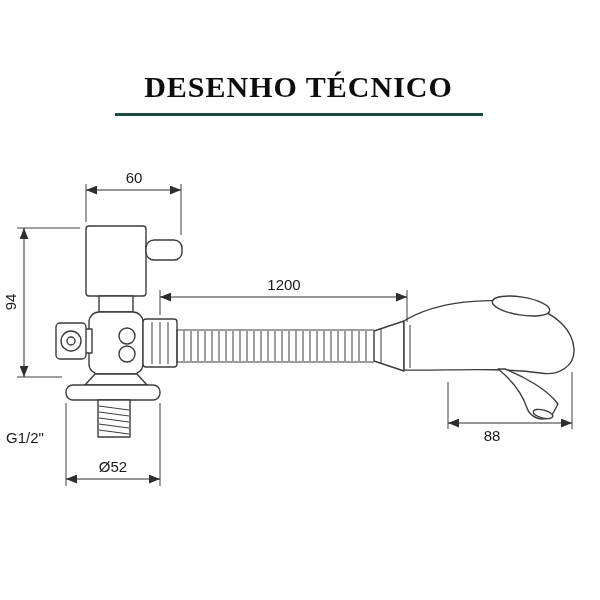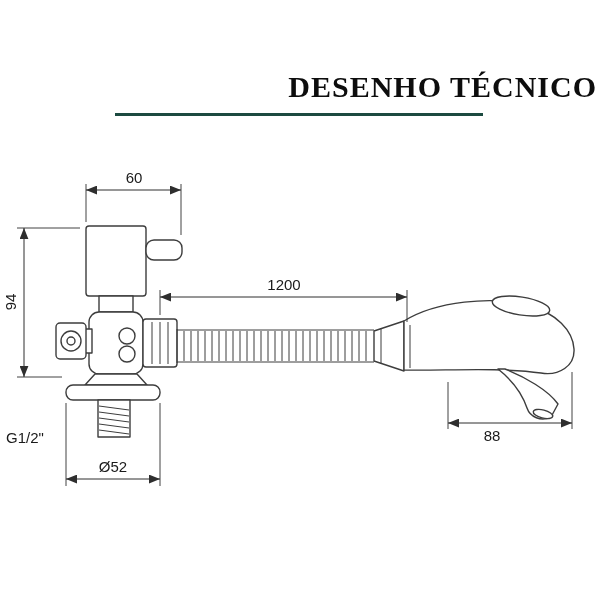--- a/index.html
+++ b/index.html
@@ -2,21 +2,21 @@
 <html><head>
 <meta charset="utf-8">
 <style>
   html,body{margin:0;padding:0;}
   body{
     width:600px;height:600px;position:relative;overflow:hidden;
     background:#ffffff;
     font-family:"Liberation Sans", sans-serif;
   }
   .page{position:absolute;inset:0;}
-  header{position:absolute;top:70px;left:0;width:597px;text-align:right;}
+  header{position:absolute;top:70px;left:0;width:597px;text-align:center;}
   h1{
     margin:0;
     font-family:"Liberation Serif","DejaVu Serif",serif;
     font-size:30px;font-weight:700;letter-spacing:1px;color:#0d0d0d;
   }
   .underline{width:368px;height:3px;margin:9px auto 0;background:#1c4a40;}
   svg.drawing{position:absolute;top:0;left:0;}
   .part{fill:#ffffff;stroke:#3d3d3d;stroke-width:1.4;stroke-linejoin:round;}
   .part-thin{fill:none;stroke:#3d3d3d;stroke-width:1;}
   .dim{stroke:#2e2e2e;stroke-width:1;fill:none;}

